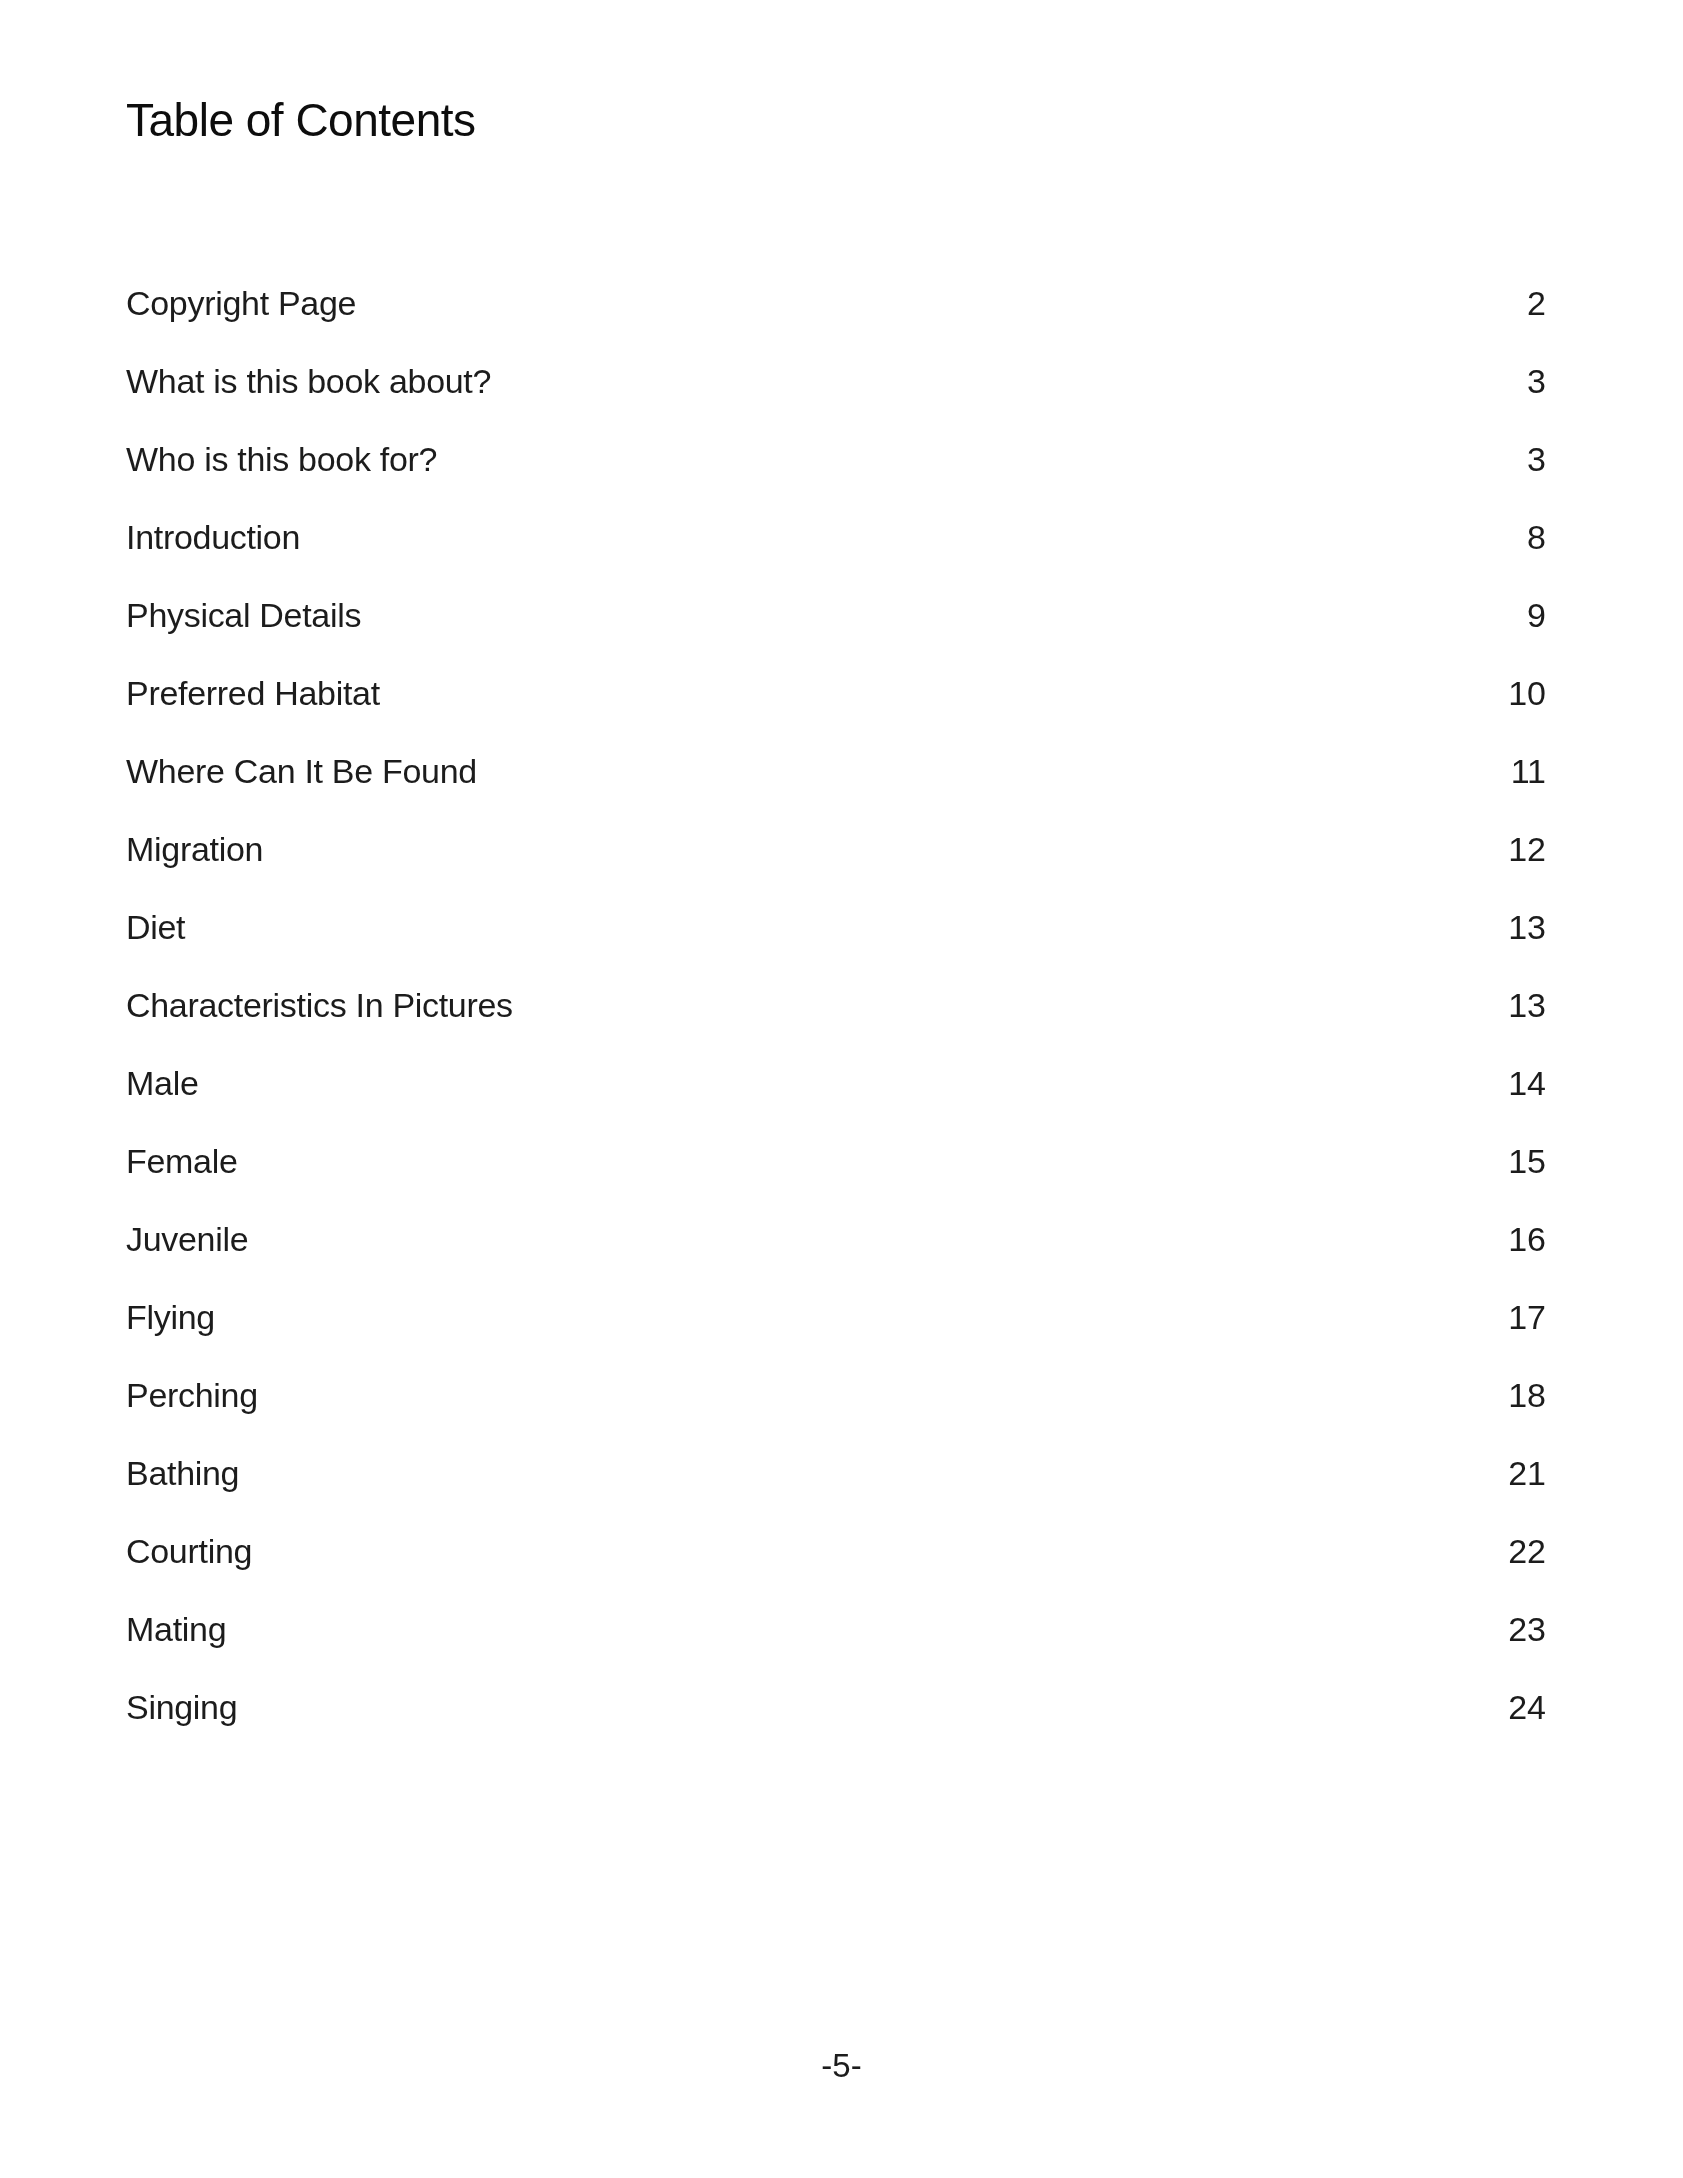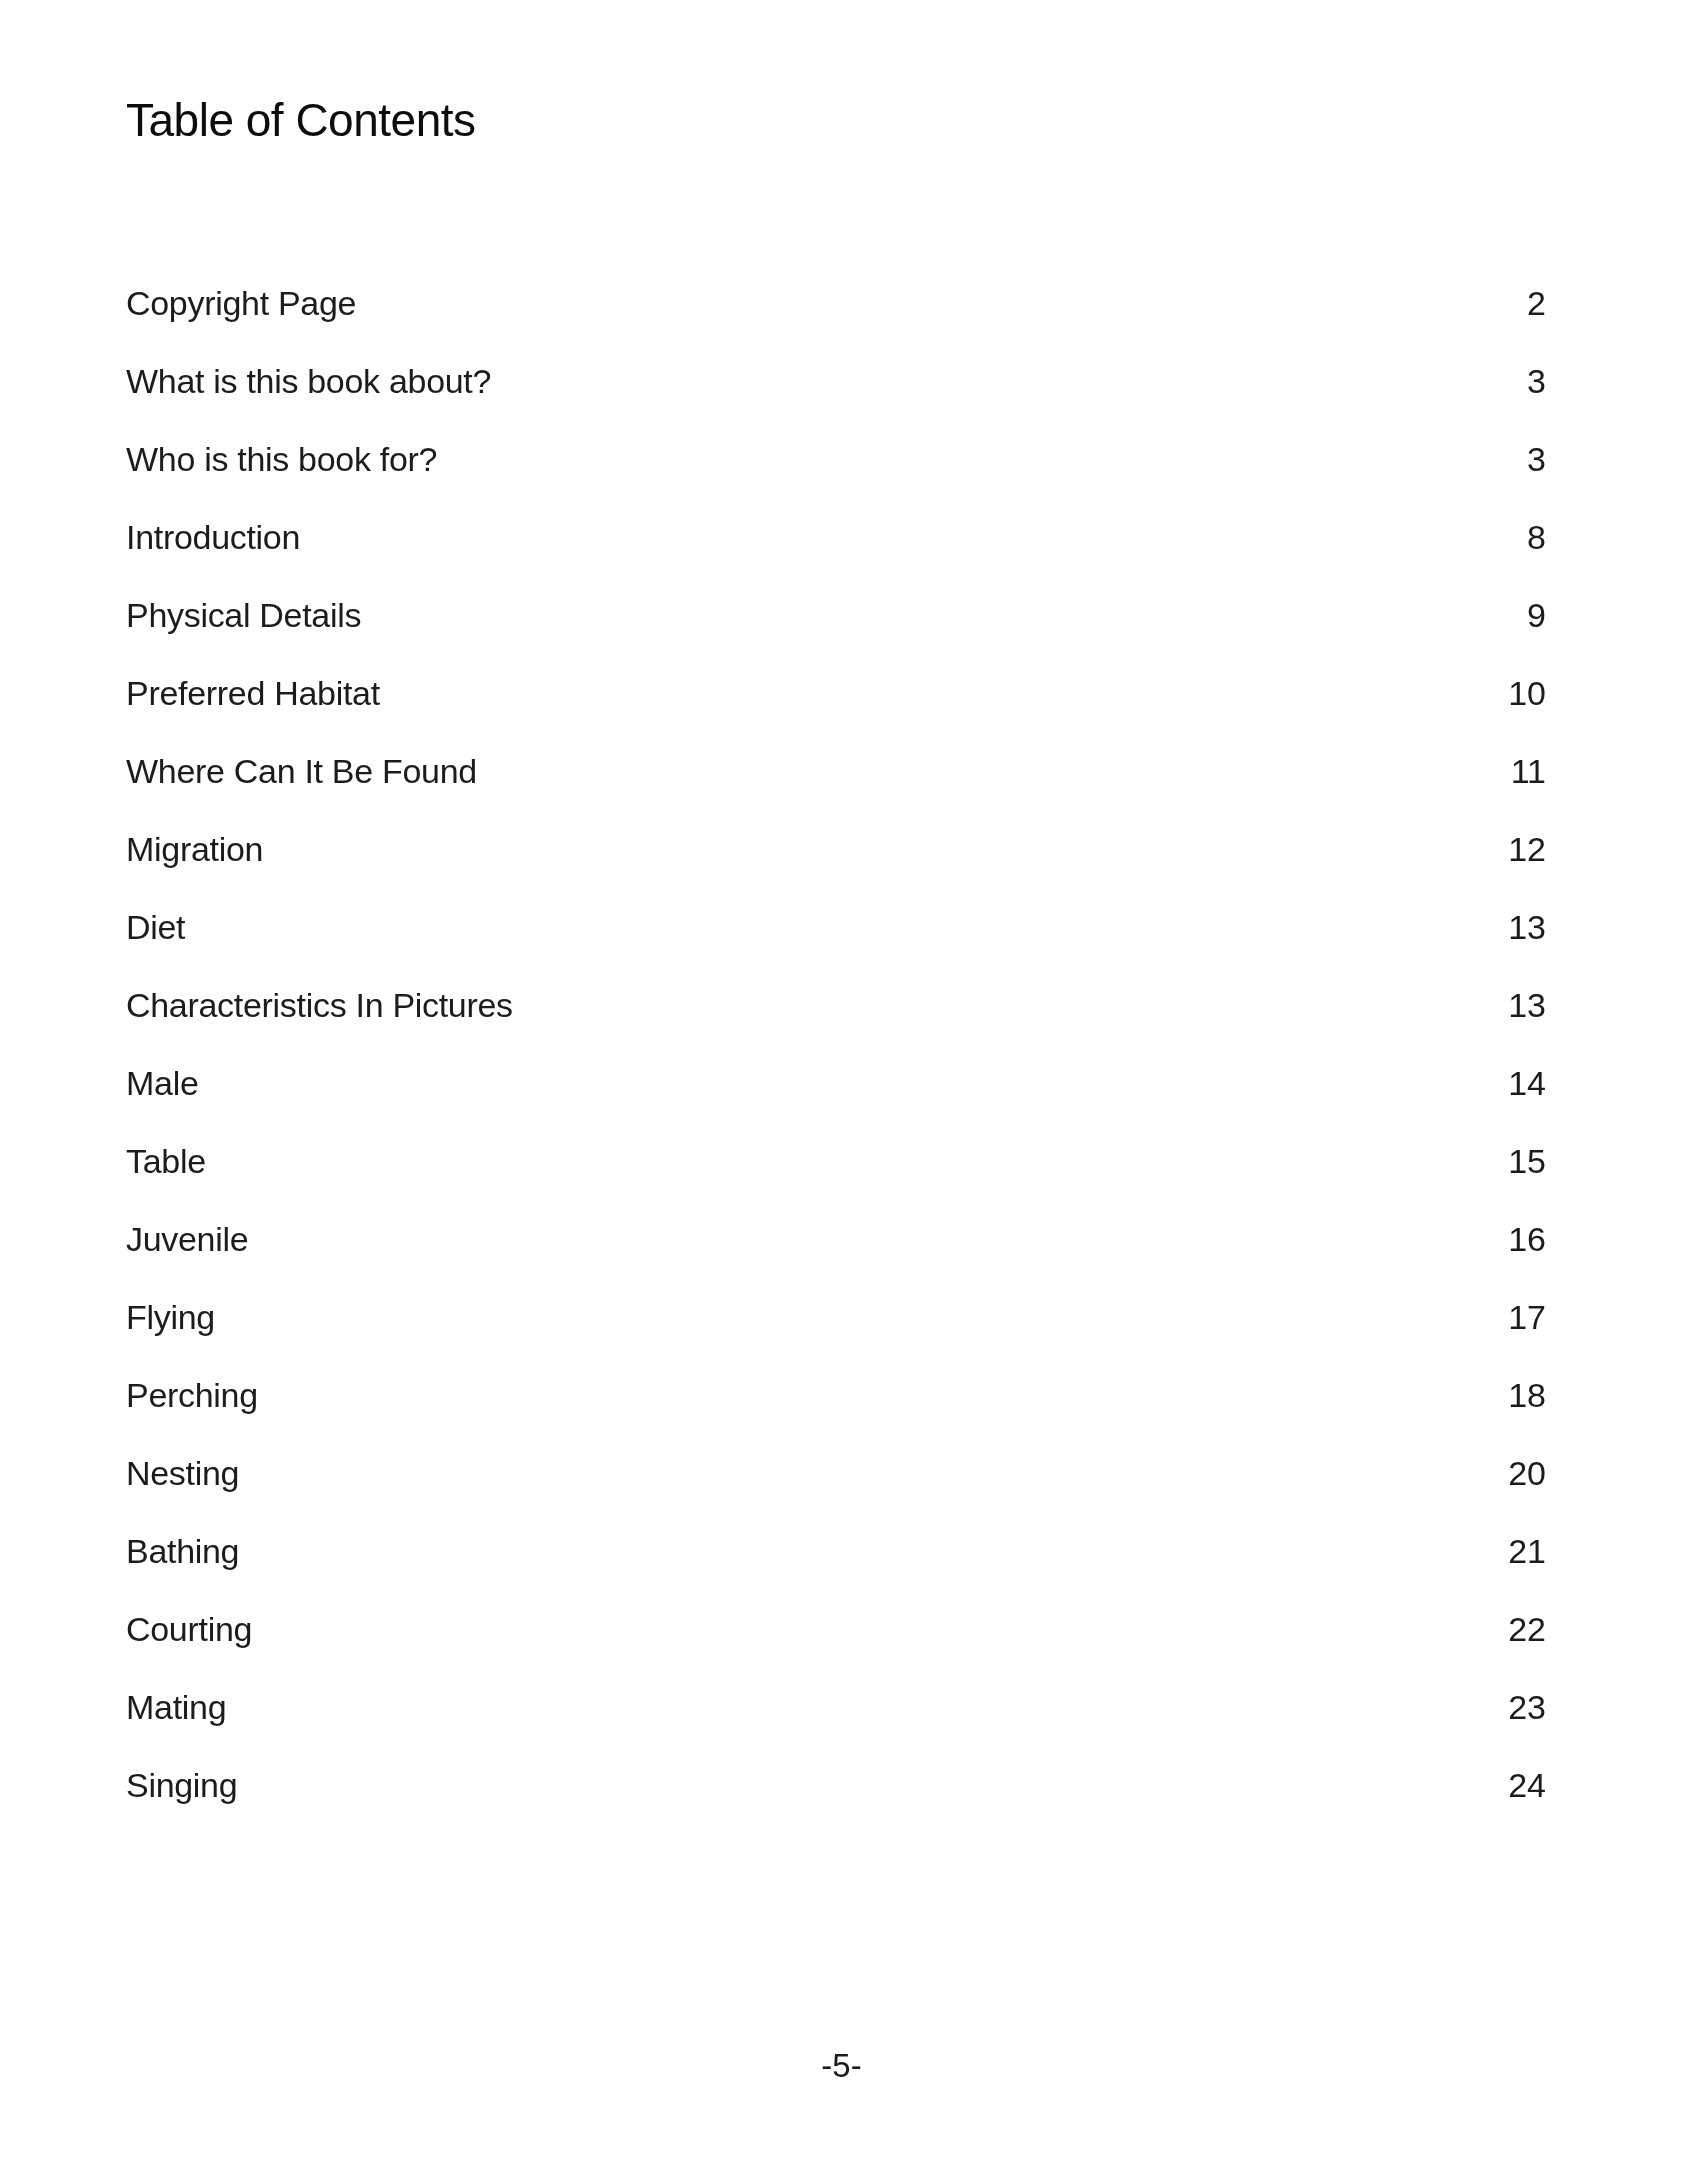--- a/index.html
+++ b/index.html
@@ -111,44 +111,40 @@
     <span class="toc-label">Characteristics In Pictures</span>
     <span class="toc-page">13</span>
   </div>
 
   <div class="toc-row">
     <span class="toc-label">Male</span>
     <span class="toc-page">14</span>
   </div>
 
   <div class="toc-row">
-    <span class="toc-label">Table</span>
+    <span class="toc-label">Female</span>
     <span class="toc-page">15</span>
   </div>
 
   <div class="toc-row">
     <span class="toc-label">Juvenile</span>
     <span class="toc-page">16</span>
   </div>
 
   <div class="toc-row">
     <span class="toc-label">Flying</span>
     <span class="toc-page">17</span>
   </div>
 
   <div class="toc-row">
     <span class="toc-label">Perching</span>
     <span class="toc-page">18</span>
   </div>
 
 
-  <div class="toc-row">
-    <span class="toc-label">Nesting</span>
-    <span class="toc-page">20</span>
-  </div>
 
   <div class="toc-row">
     <span class="toc-label">Bathing</span>
     <span class="toc-page">21</span>
   </div>
 
   <div class="toc-row">
     <span class="toc-label">Courting</span>
     <span class="toc-page">22</span>
   </div>

